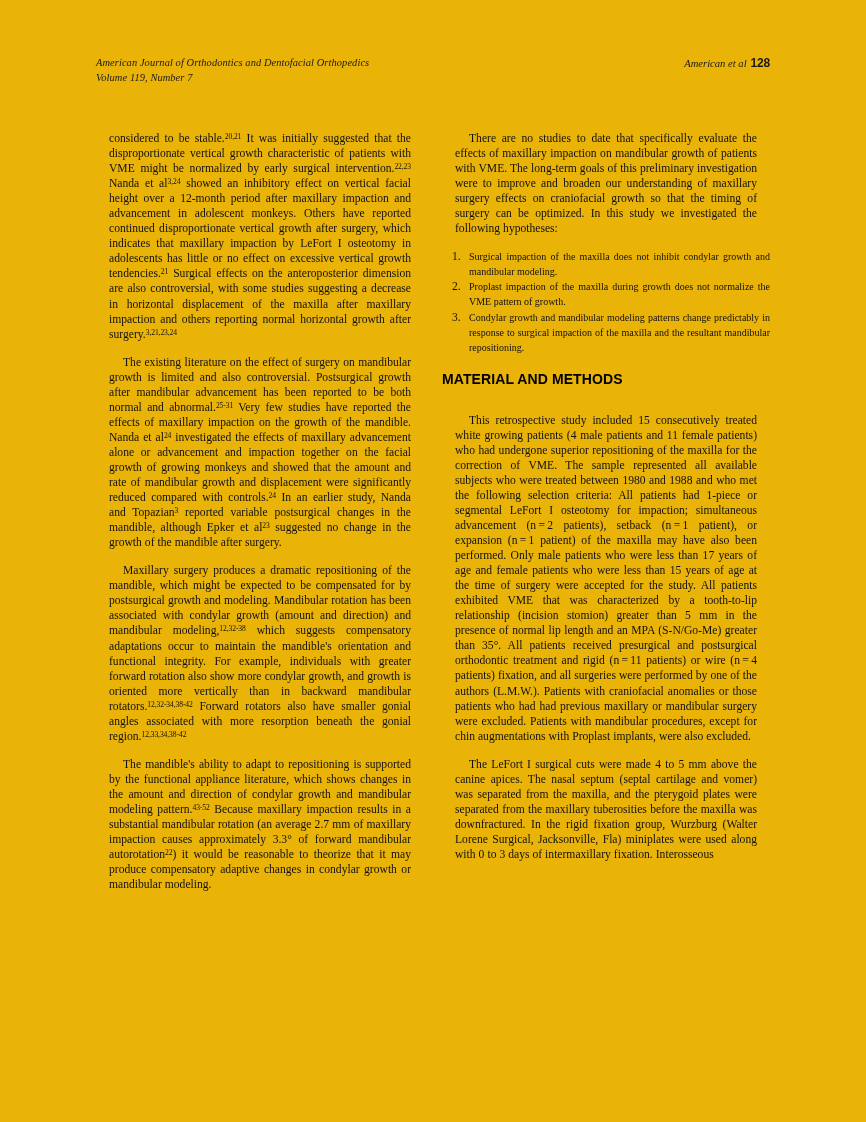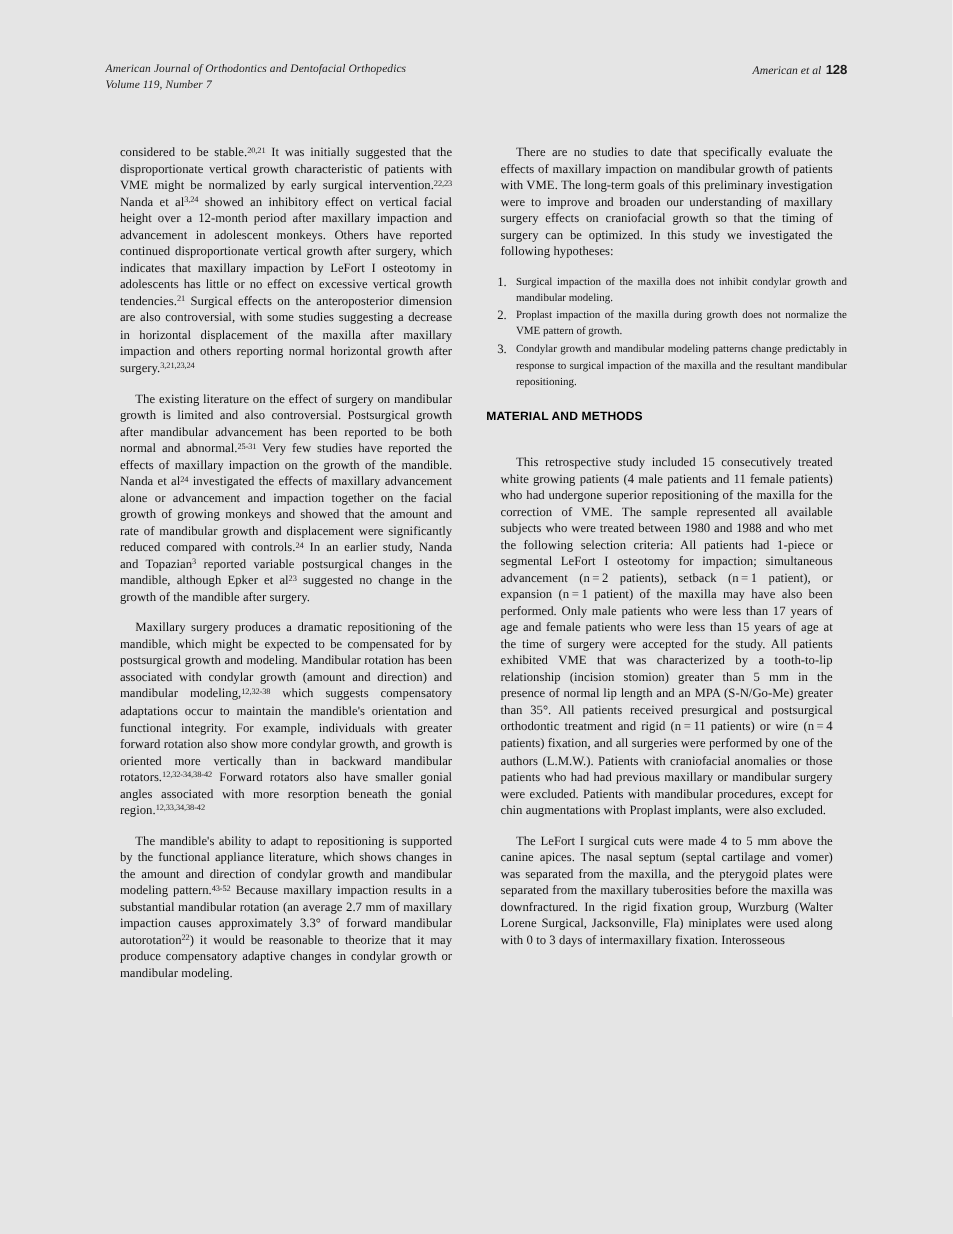--- a/index.html
+++ b/index.html
@@ -5,21 +5,21 @@
 <style>
   html, body {
     margin: 0;
     padding: 0;
     background: #ffffff;
   }
   .page {
     position: relative;
     width: 866px;
     height: 1122px;
-    background: #e5e5e5;
+    background: #eab308;
     overflow: hidden;
     font-family: "Liberation Serif", "DejaVu Serif", serif;
     color: #111111;
     box-sizing: border-box;
   }
 
   
   .running-head {
     position: absolute;
     left: 96px;
@@ -119,21 +119,21 @@
     width: 14px;
     text-align: left;
     font-size: 11.6px;
     line-height: 15.05px;
   }
 
   
   h2.sec-head {
     margin: 17px 0 0 0;
     font-family: "Liberation Sans", "DejaVu Sans", sans-serif;
-    font-size: 11px;
+    font-size: 14px;
     font-weight: bold;
     line-height: 15px;
     letter-spacing: 0.1px;
     color: #000000;
   }
   h3.sub-head {
     margin: 0 0 0 0;
     font-family: "Liberation Sans", "DejaVu Sans", sans-serif;
     font-size: 11.4px;
     font-weight: bold;

